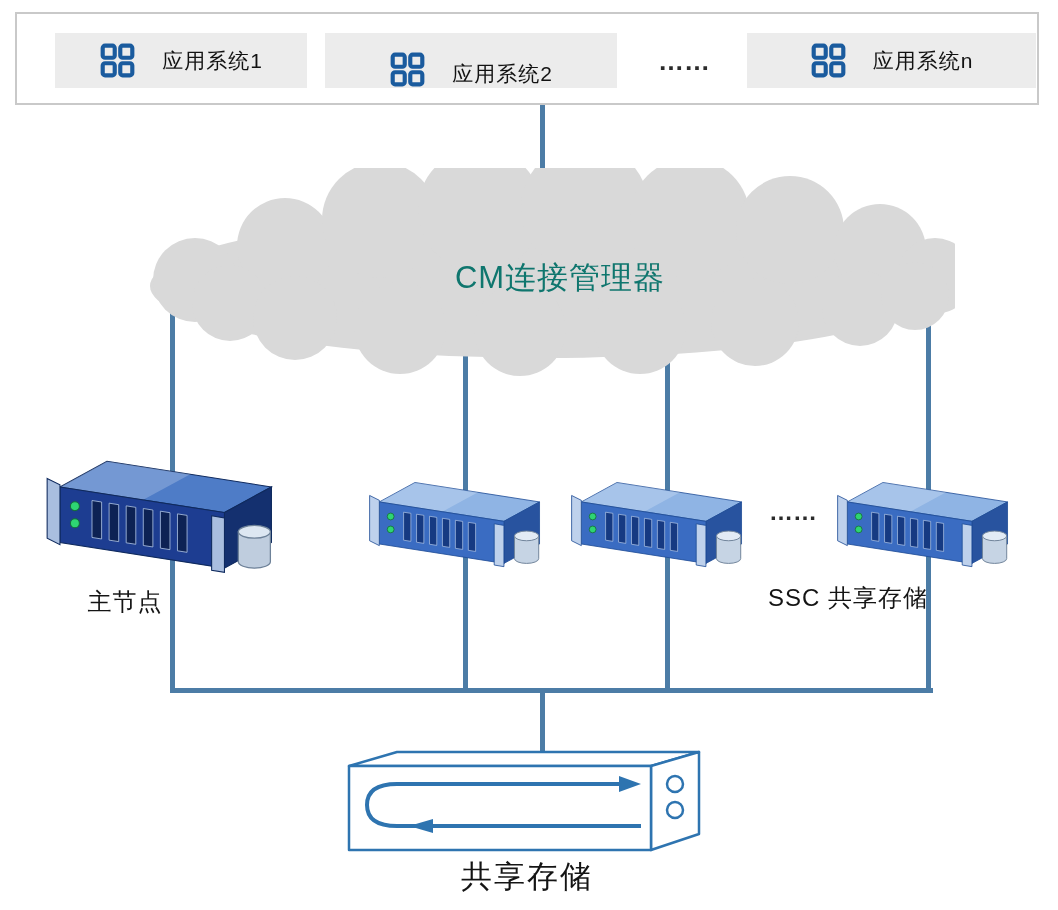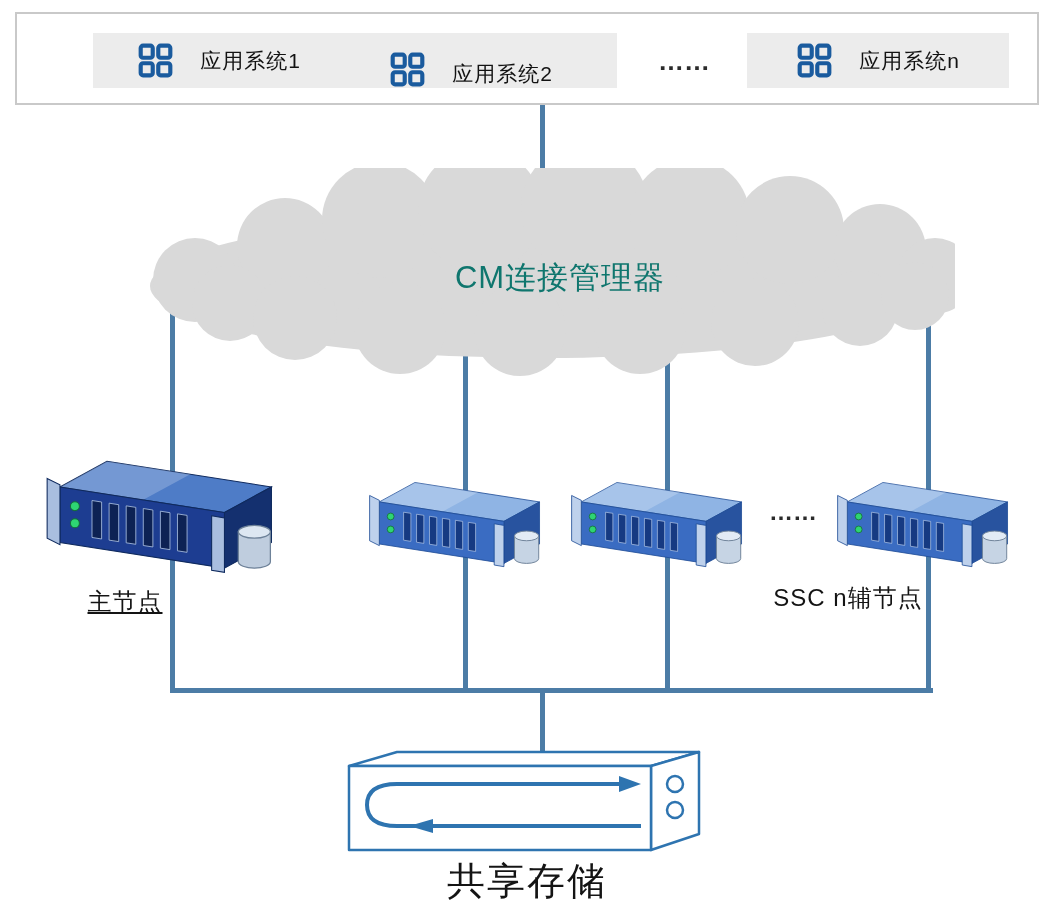--- a/index.html
+++ b/index.html
@@ -24,21 +24,21 @@
 
   .cloud-svg { position:absolute; left:135px; top:168px; width:820px; height:210px; }
   .cloud-label { position:absolute; left:395px; top:257px; width:330px;
                  font-size:31px; color:#0f766e; text-align:center; letter-spacing:1px; }
 
   .server { position:absolute; }
   .node-label { position:absolute; font-size:24px; color:#141414; text-align:center; letter-spacing:1px; }
 
   .storage-svg { position:absolute; left:345px; top:748px; width:360px; height:108px; }
   .storage-label { position:absolute; left:377px; top:856px; width:300px;
-                   font-size:38px; color:#141414; text-align:center; letter-spacing:2px; }
+                   font-size:31px; color:#141414; text-align:center; letter-spacing:2px; }
 </style>
 </head>
 <body>
 
 <div class="canvas">
 
   <svg width="0" height="0" style="position:absolute" aria-hidden="true">
     <defs>
       <g id="server3d">
 
@@ -84,34 +84,34 @@
 
   <div class="vline" style="left:170px; top:540px; height:150px;"></div>
   <div class="vline" style="left:463px; top:540px; height:150px;"></div>
   <div class="vline" style="left:665px; top:540px; height:150px;"></div>
   <div class="vline" style="left:926px; top:540px; height:150px;"></div>
 
   <div class="hline" style="left:170px; top:688px; width:763px;"></div>
   <div class="vline" style="left:540px; top:690px; height:68px;"></div>
 
   <div class="app-bar">
-    <div class="app-item" style="left:38px; width:252px;margin-left:38px;">
+    <div class="app-item" style="left:38px; width:252px;">
       <svg class="grid-icon" width="37" height="37" viewBox="0 0 40 40">
           <use href="#appgrid"></use>
         </svg>
       <span class="label">应用系统1</span>
     </div>
     <div class="app-item" style="left:308px; width:292px;align-items:flex-end;">
       <svg class="grid-icon" width="37" height="37" viewBox="0 0 40 40">
           <use href="#appgrid"></use>
         </svg>
       <span class="label">应用系统2</span>
     </div>
     <div class="dots" style="left:612px; top:34px; width:110px;">……</div>
-    <div class="app-item" style="left:730px; width:262px;">
+    <div class="app-item" style="left:730px; width:289px;">
       <svg class="grid-icon" width="37" height="37" viewBox="0 0 40 40">
           <use href="#appgrid"></use>
         </svg>
       <span class="label">应用系统n</span>
     </div>
   </div>
 
   <svg class="cloud-svg" viewBox="0 0 820 210">
     <g fill="var(--cloud-gray,#d9d9d9)">
       <ellipse cx="410" cy="118" rx="395" ry="72"></ellipse>
@@ -147,22 +147,22 @@
   <svg class="server" viewBox="0 0 220 150" style="left:570px; top:455px; width:178px; --t:#8fb4e4; --f:#3a6cc2; --s:#28539f; --slot:#163a82; --ear:#bed1ec; --cyl:#c6d4e4; --cylTop:#e2ebf5; --edge:#1e4c96;">
       <use href="#server3d"></use>
     </svg>
 
   <svg class="server" viewBox="0 0 220 150" style="left:836px; top:455px; width:178px; --t:#8fb4e4; --f:#3a6cc2; --s:#28539f; --slot:#163a82; --ear:#bed1ec; --cyl:#c6d4e4; --cylTop:#e2ebf5; --edge:#1e4c96;">
       <use href="#server3d"></use>
     </svg>
 
   <div class="dots" style="left:763px; top:500px; width:60px; font-size:24px;">……</div>
 
-  <div class="node-label" style="left:35px;  top:586px; width:180px;text-decoration:underline;">主节点</div>
-  <div class="node-label" style="left:748px; top:582px; width:200px;">SSC n辅节点</div>
+  <div class="node-label" style="left:35px;  top:586px; width:180px;">主节点</div>
+  <div class="node-label" style="left:748px; top:582px; width:200px;">SSC 共享存储</div>
 
   <svg class="storage-svg" viewBox="0 0 360 108">
 
     <polygon points="4,18 52,4 354,4 306,18" fill="#ffffff" stroke="var(--storage-stroke,#2e74b0)" stroke-width="2.5" stroke-linejoin="round"></polygon>
 
     <polygon points="306,18 354,4 354,86 306,102" fill="#ffffff" stroke="var(--storage-stroke,#2e74b0)" stroke-width="2.5" stroke-linejoin="round"></polygon>
     <circle cx="330" cy="36" r="8" fill="#ffffff" stroke="var(--storage-stroke,#2e74b0)" stroke-width="2.5"></circle>
     <circle cx="330" cy="62" r="8" fill="#ffffff" stroke="var(--storage-stroke,#2e74b0)" stroke-width="2.5"></circle>
 
     <polygon points="4,18 306,18 306,102 4,102" fill="#ffffff" stroke="var(--storage-stroke,#2e74b0)" stroke-width="2.5" stroke-linejoin="round"></polygon>

